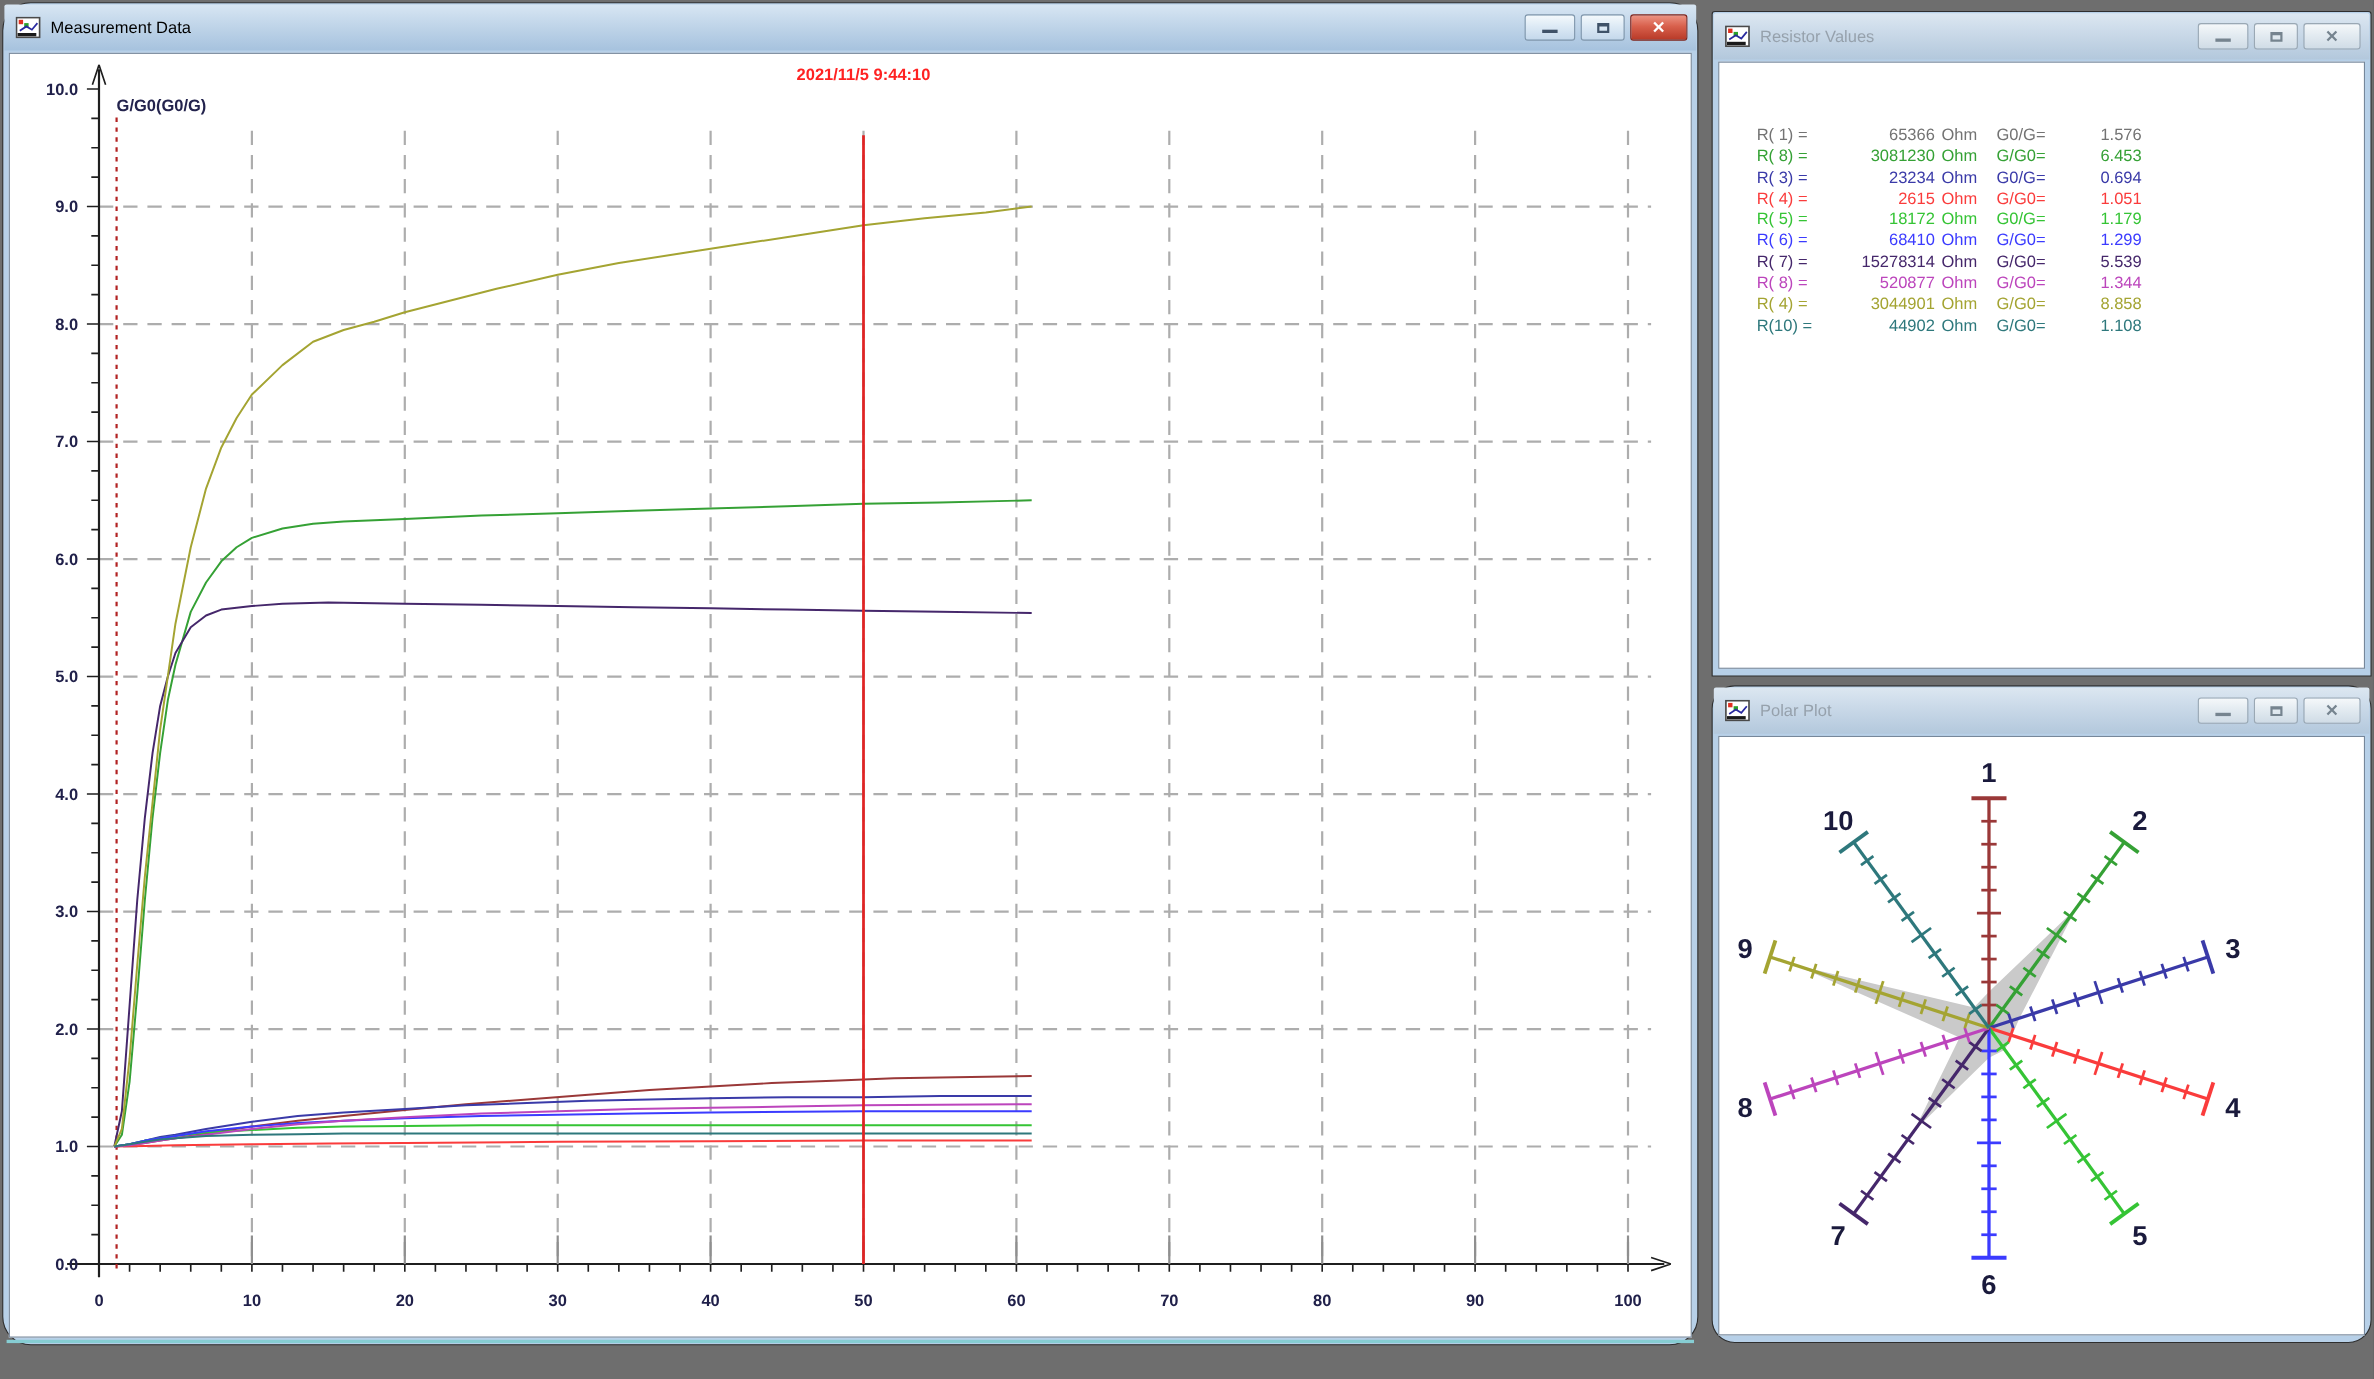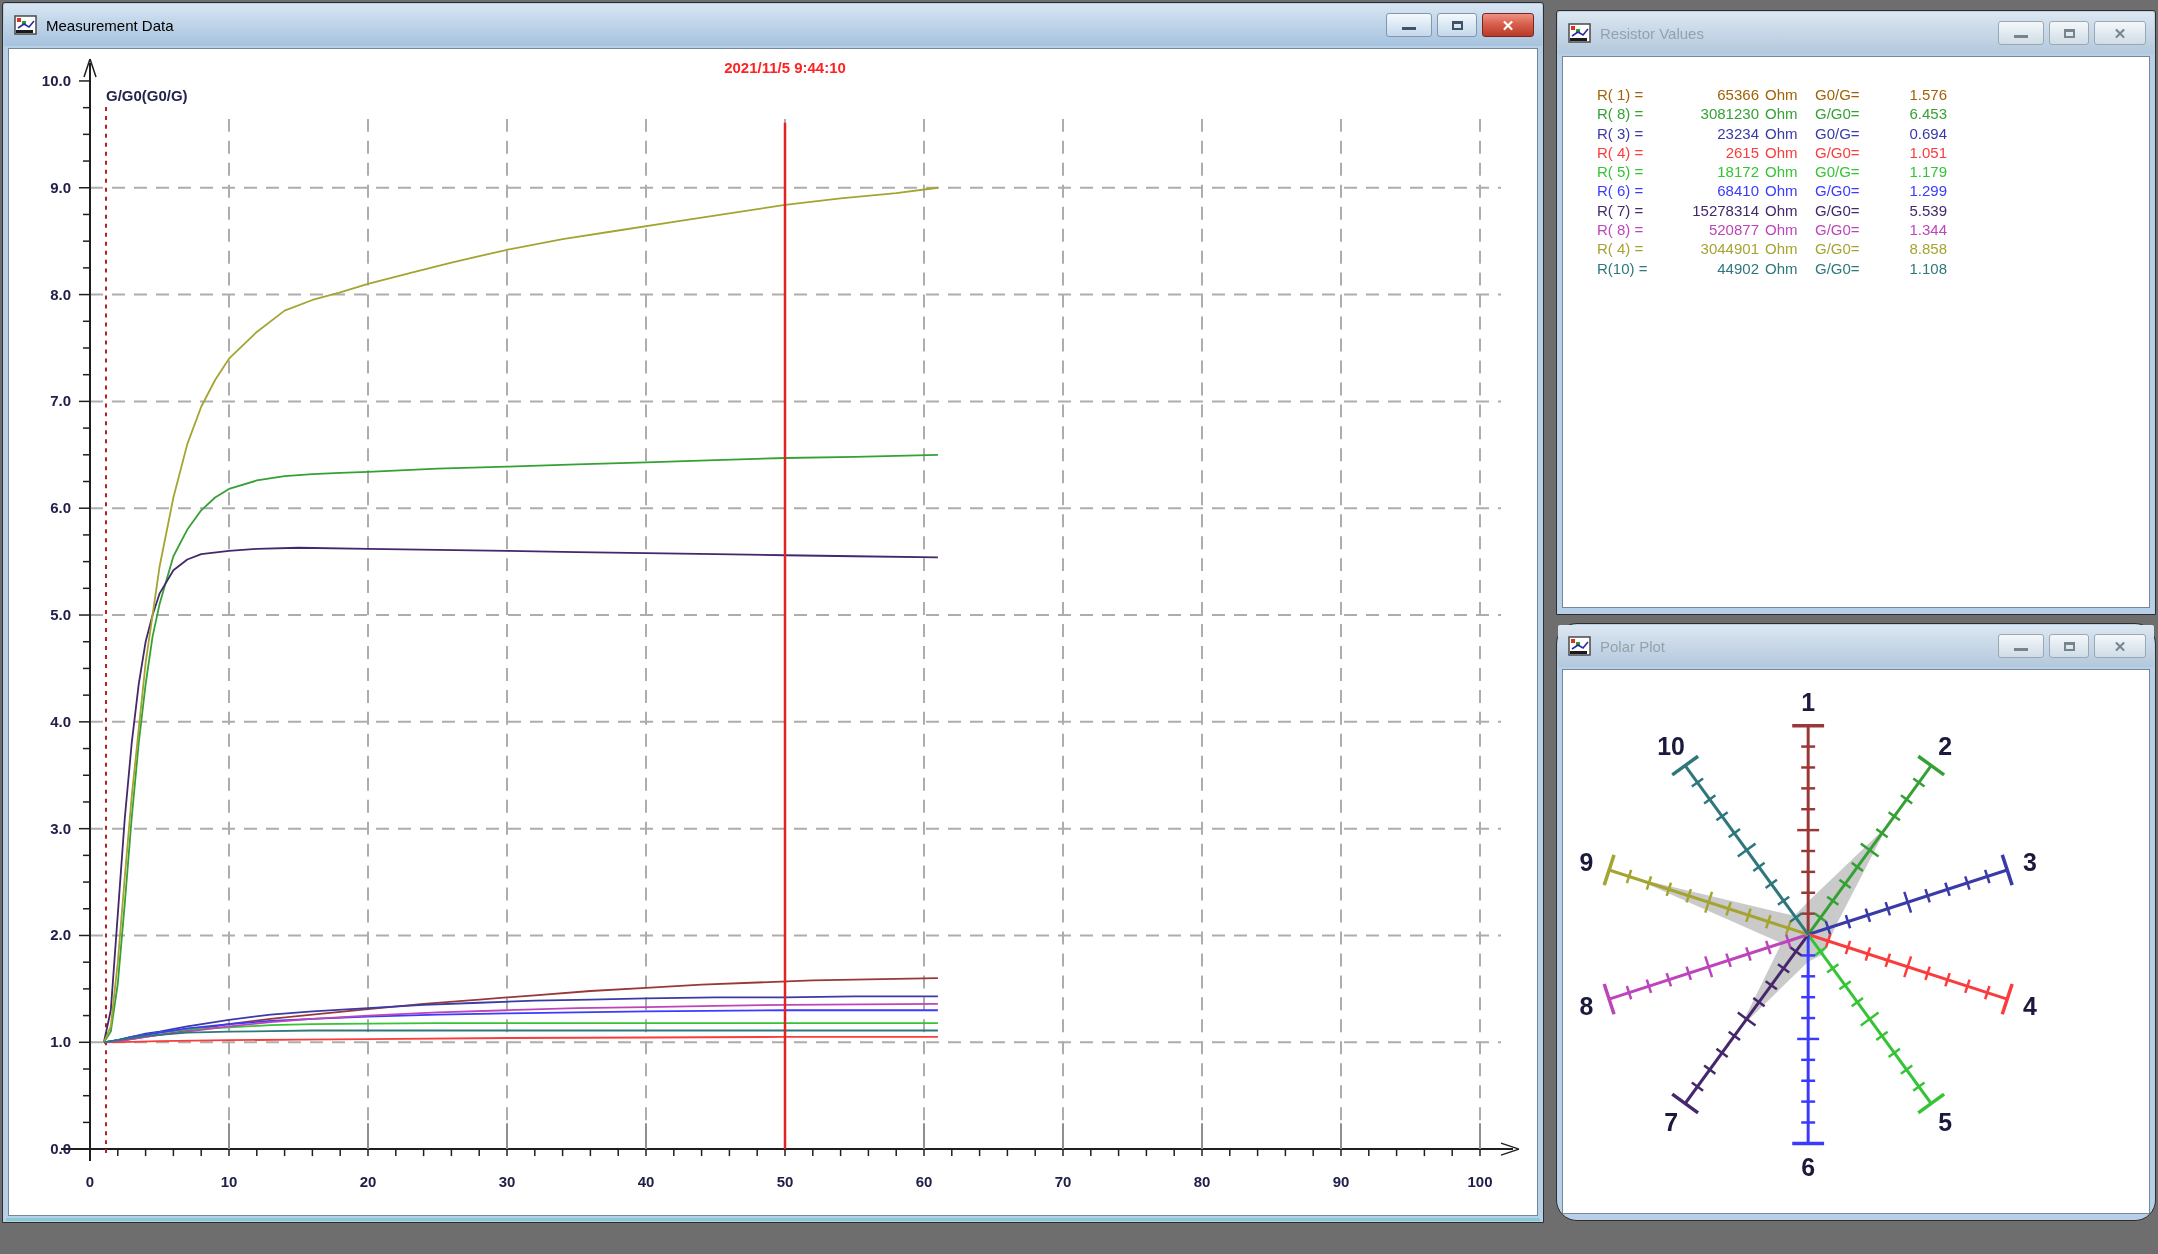--- a/index.html
+++ b/index.html
@@ -20,21 +20,21 @@
         background:linear-gradient(#F4F9FC,#DDEAF5 45%,#C4D8EB);display:flex;align-items:center;justify-content:center;
         color:#3F5268;padding:0;}
   .wbtn.min{width:46px;} .wbtn.max{width:40px;} .wbtn.close{width:52px;}
   .wbtn .bar{width:14px;height:3px;background:currentColor;margin-top:7px;}
   .wbtn .box{width:11px;height:9px;border:2px solid currentColor;border-top-width:3px;}
   .wbtn .x{font-size:15px;font-weight:bold;line-height:1;}
   .window.active .wbtn.close{background:linear-gradient(#EC9383,#D8604C 45%,#B83A28);border-color:#7E241C;color:#fff;}
   .window.inactive .wbtn{border-color:#9AA8B4;color:#76848F;
         background:linear-gradient(#F5F8FA,#E3EBF1 45%,#D0DCE6);}
   .client{position:absolute;left:5px;right:5px;top:45px;bottom:6px;background:#fff;border:1px solid #76879A;}
-  #win-measurement{left:2px;top:2px;width:1542px;height:1221px;}
+  #win-measurement{left:2px;top:2px;width:1542px;height:1221px;border-radius:26px;}
   #win-measurement::after{content:"";position:absolute;left:3px;right:3px;bottom:1px;height:3px;background:#86CDD3;}
   #win-resistor{left:1556px;top:10px;width:600px;height:605px;}
   #win-polar{left:1556px;top:623px;width:600px;height:598px;border-radius:21px;}
   svg.fill{position:absolute;inset:0;width:100%;height:100%;}
   
   .rows{position:absolute;inset:0;padding:28px 0 0 34px;overflow:hidden;}
   .rrow{display:grid;grid-template-columns:54px 102px 44px 66px 60px;column-gap:6px;
         height:19.3px;font-size:15px;line-height:19px;white-space:nowrap;}
   .rrow .c-label{text-align:left;}
   .rrow .c-res{text-align:right;}
@@ -270,21 +270,21 @@
         <button class="wbtn max">
             <span class="box"></span>
           </button>
         <button class="wbtn close">
             <span class="x">✕</span>
           </button>
       </span>
     </header>
     <div class="client">
       <div class="rows">
-  <div class="rrow" style="color: #a16207;">
+  <div class="rrow" style="color: #737373; margin-top: 28px;">
     <span class="c-label">R( 1) =</span>
     <span class="c-res">65366</span>
     <span class="c-unit">Ohm</span>
     <span class="c-ratiolabel">G0/G=</span>
     <span class="c-ratio">1.576</span>
   </div>
 
   <div class="rrow" style="color: rgb(53, 161, 53);">
     <span class="c-label">R( 8) =</span>
     <span class="c-res">3081230</span>

